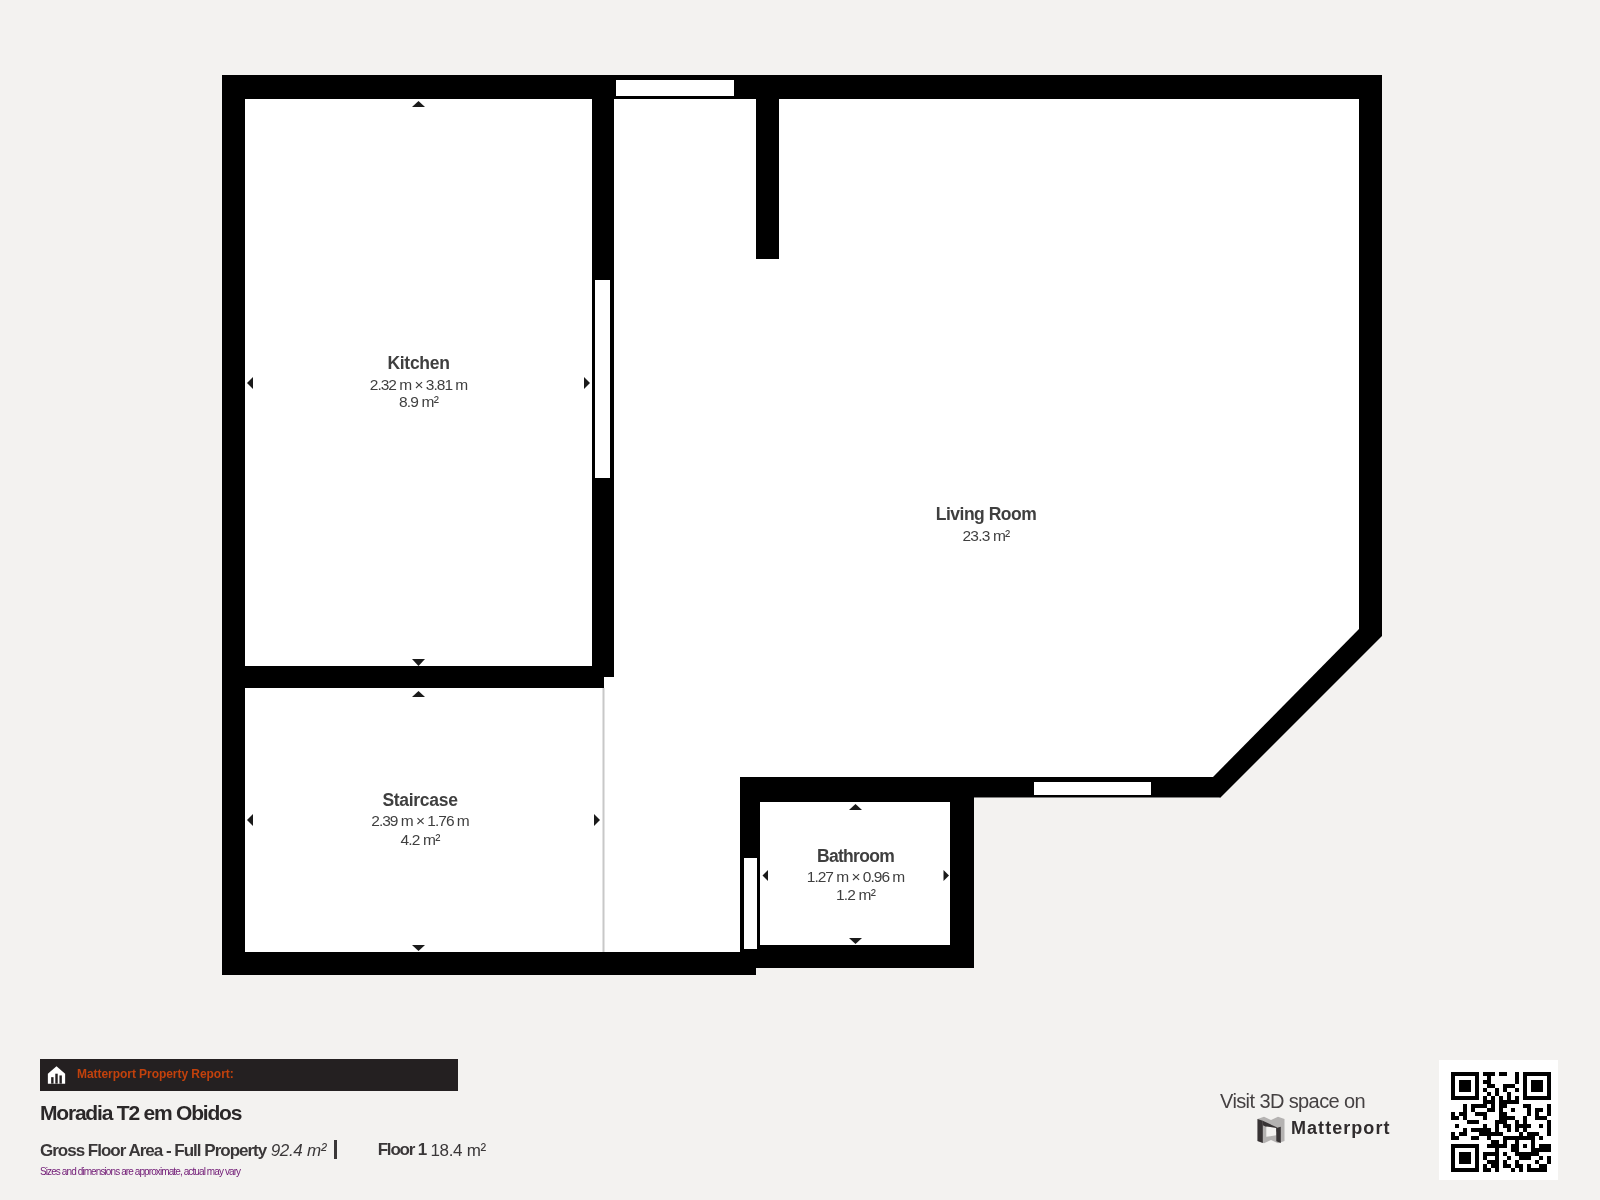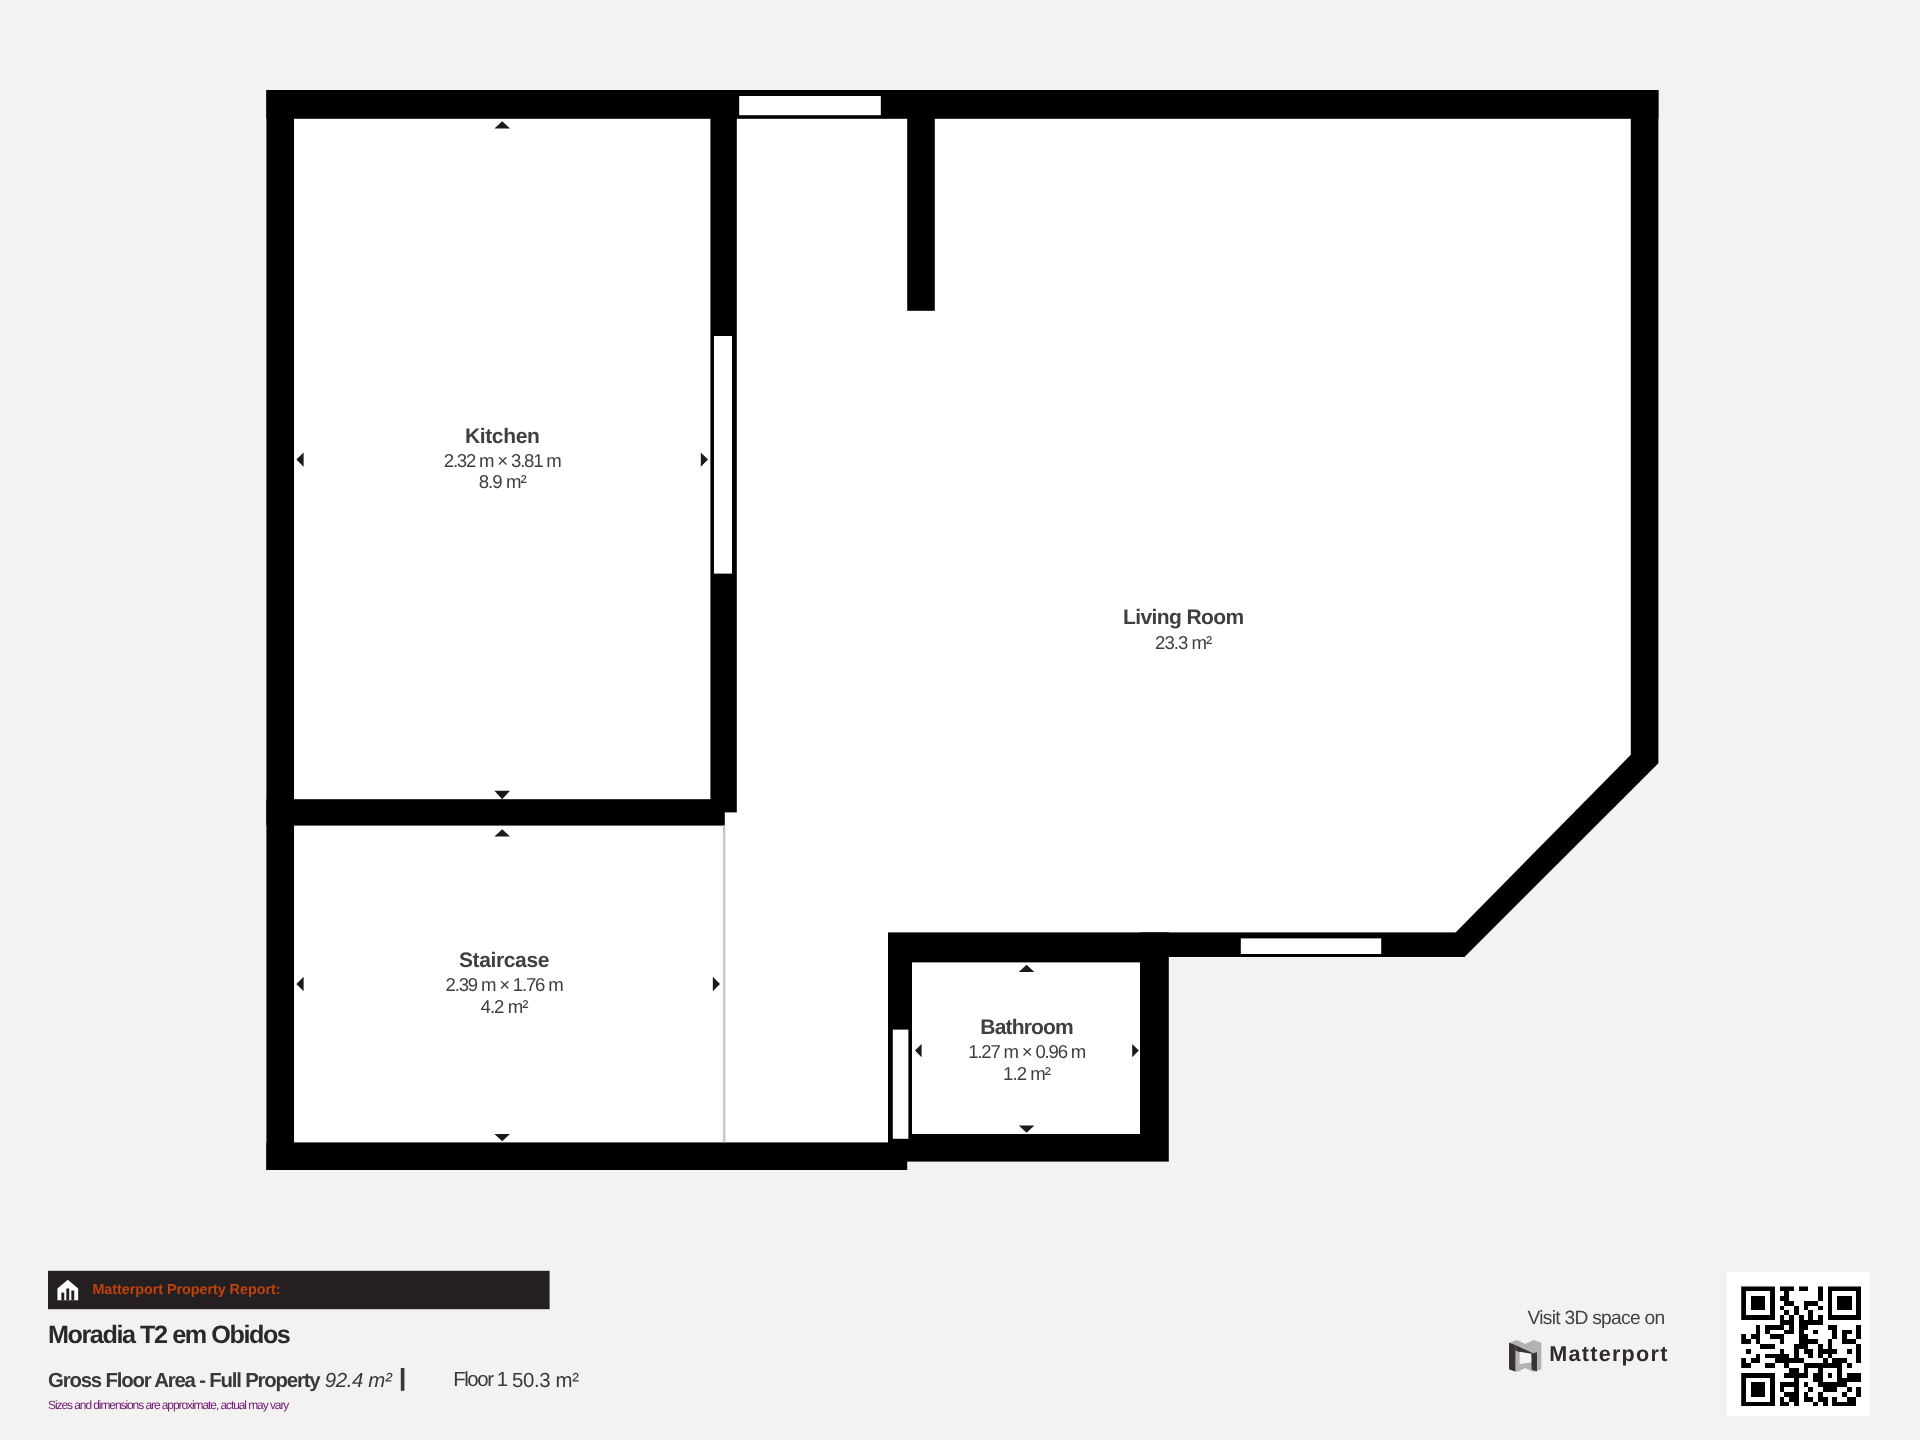--- a/index.html
+++ b/index.html
@@ -99,26 +99,26 @@
   <rect x="4.8" y="13.5" width="2.8" height="7.5" fill="#242021"></rect>
   <rect x="9.6" y="9.5" width="2.8" height="11.5" fill="#242021"></rect>
   <rect x="14.4" y="11.5" width="2.8" height="9.5" fill="#242021"></rect>
 </svg>
 
 <div class="abs" style="left:77px;top:1068px;color:#c2410c;font-size:12px;font-weight:bold;letter-spacing:-0.05px;line-height:1;">Matterport Property Report:</div>
 
 <div class="abs" style="left:40px;top:1102.2px;color:#2b2829;font-size:21px;font-weight:bold;letter-spacing:-1.2px;line-height:1;text-align:center;">Moradia T2 em Obidos</div>
 
 <div class="abs" style="left:40px;top:1139.6px;color:#3a3738;font-size:17px;line-height:19px;white-space:nowrap;">
-  <span style="font-weight:bold;letter-spacing:-1.0px;">Gross Floor Area - Full Property</span><span style="letter-spacing:-0.3px;font-style:italic;"> 92.4 m²</span><span style="display:inline-block;width:2.5px;height:19px;background:#3a3738;margin:0 9px 0 8px;vertical-align:-3.5px;"></span><span style="font-weight:normal;letter-spacing:-1.2px;padding-left:32px;">Floor 1</span><span style="letter-spacing:-0.3px;"> 50.3 m²</span>
+  <span style="font-weight:bold;letter-spacing:-1.0px;">Gross Floor Area - Full Property</span><span style="letter-spacing:-0.3px;font-style:italic;"> 92.4 m²</span><span style="display:inline-block;width:2.5px;height:19px;background:#3a3738;margin:0 9px 0 8px;vertical-align:-3.5px;"></span><span style="font-weight:bold;letter-spacing:-1.2px;padding-left:32px;">Floor 1</span><span style="letter-spacing:-0.3px;"> 18.4 m²</span>
 </div>
 
 <div class="abs" style="left:40px;top:1167px;color:#701a75;font-size:10px;letter-spacing:-0.9px;line-height:1;">Sizes and dimensions are approximate, actual may vary</div>
 
-<div class="abs" style="left:1260px;top:1090.5px;width:140px;text-align:center;color:#454142;font-size:16px;letter-spacing:-0.6px;line-height:1;white-space:nowrap;">Visit 3D space on</div>
+<div class="abs" style="left:1220px;top:1090.5px;width:140px;text-align:center;color:#454142;font-size:20px;letter-spacing:-0.6px;line-height:1;white-space:nowrap;">Visit 3D space on</div>
 
 <svg class="abs" style="left:1256.6px;top:1116px" width="28" height="28" viewBox="0 0 28 28">
   <polygon points="0.5,3 7,0.7 14,4 21,0.7 27.5,3 27.5,25 21,27.3 14,24 7,27.3 0.5,25" fill="#b4b2b1"></polygon>
   <polygon points="0.5,3 5.8,4.8 5.8,26.9 0.5,25" fill="#373334"></polygon>
   <polygon points="5.8,4.8 19.8,11.3 19.8,15.7 5.8,9.2" fill="#373334"></polygon>
   <polygon points="9.3,10.4 19.3,12.1 19.3,19.2 9.3,20.8" fill="#f3f2f0"></polygon>
   <polygon points="19.3,12.1 23.8,10.8 23.8,26.9 19.3,25.3" fill="#373334"></polygon>
 </svg>
 
 <div class="abs" style="left:1291px;top:1119.2px;color:#302c2d;font-size:18px;font-weight:bold;letter-spacing:1.05px;line-height:1;">Matterport</div>

